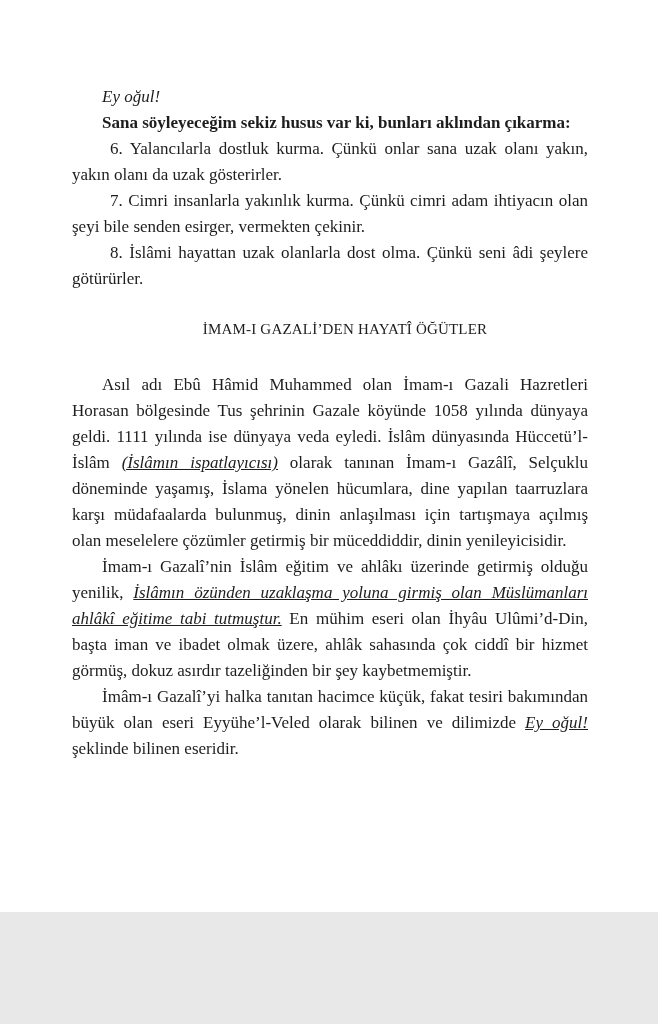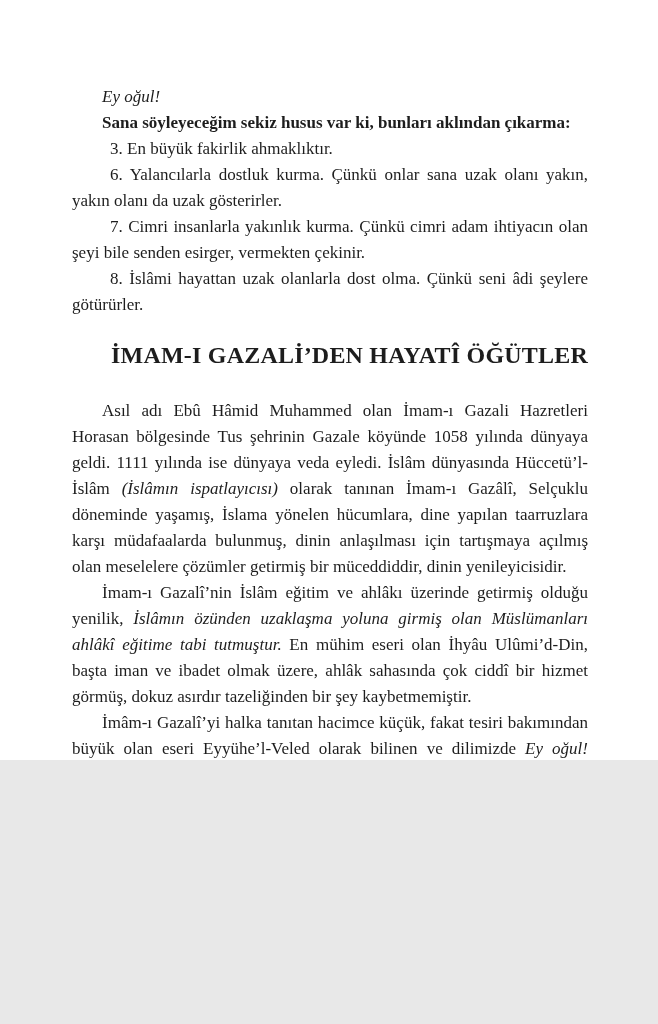--- a/index.html
+++ b/index.html
@@ -3,21 +3,21 @@
 <meta charset="utf-8">
 <style>
   html, body {
     margin: 0;
     padding: 0;
     background: #e8e8e8;
   }
   .page {
     position: relative;
     width: 658px;
-    height: 760px;
+    height: 912px;
     margin: 0 auto;
     background: #ffffff;
     overflow: hidden;
     font-family: "Liberation Serif", "DejaVu Serif", serif;
     color: #1d1d1d;
   }
   .text-block {
     position: absolute;
     left: 72px;
     top: 84px;
@@ -39,52 +39,52 @@
     font-weight: bold;
   }
   .item {
     text-indent: 38px;
   }
   .item-bold {
     text-indent: 38px;
     font-weight: normal;
   }
   .section-heading {
-    font-size: 24px;
-    font-weight: bold;
+    font-size: 15px;
+    font-weight: normal;
     text-indent: 30px;
-    text-align: right;
+    text-align: center;
     margin: 24px 0 30px 0 !important;
     letter-spacing: 0.2px;
   }
   .para {
     text-indent: 30px;
   }
   .em {
     font-style: italic;
+    text-decoration: underline;
   }
   .page-number {
     position: absolute;
     top: 944px;
     right: 84px;
     font-size: 17px;
     line-height: 22px;
     color: #4d7c0f;
   }
 </style>
 </head>
 <body>
 
 <div class="page">
   <div class="text-block">
 
     <p class="salutation">Ey oğul!</p>
     <p class="lead">Sana söyleyeceğim sekiz husus var ki, bunları aklından çıkarma:</p>
 
-    <p class="item">3. En büyük fakirlik ahmaklıktır.</p>
     <p class="item">6. Yalancılarla dostluk kurma. Çünkü onlar sana uzak olanı yakın, yakın olanı da uzak gösterirler.</p>
     <p class="item">7. Cimri insanlarla yakınlık kurma. Çünkü cimri adam ihtiyacın olan şeyi bile senden esirger, vermekten çekinir.</p>
     <p class="item-bold">8. İslâmi hayattan uzak olanlarla dost olma. Çünkü seni âdi şeylere götürürler.</p>
 
     <p class="section-heading">İMAM-I GAZALİ’DEN HAYATÎ ÖĞÜTLER</p>
 
     <p class="para"><span>Asıl adı Ebû Hâmid Muhammed olan İmam-ı Gazali Hazretleri Horasan bölgesinde Tus şehrinin Gazale köyünde 1058 yılında dünyaya geldi. 1111 yılında ise dünyaya veda eyledi. İslâm dünyasında Hüccetü’l-İslâm </span><span class="em">(İslâmın ispatlayıcısı)</span><span> olarak tanınan İmam-ı Gazâlî, Selçuklu döneminde yaşamış, İslama yönelen hücumlara, dine yapılan taarruzlara karşı müdafaalarda bulunmuş, dinin anlaşılması için tartışmaya açılmış olan meselelere çözümler getirmiş bir müceddiddir, dinin yenileyicisidir.</span></p>
 
     <p class="para"><span>İmam-ı Gazalî’nin İslâm eğitim ve ahlâkı üzerinde getirmiş olduğu yenilik, </span><span class="em">İslâmın özünden uzaklaşma yoluna girmiş olan Müslümanları ahlâkî eğitime tabi tutmuştur.</span><span> En mühim eseri olan İhyâu Ulûmi’d-Din, başta iman ve ibadet olmak üzere, ahlâk sahasında çok ciddî bir hizmet görmüş, dokuz asırdır tazeliğinden bir şey kaybetmemiştir.</span></p>
 

